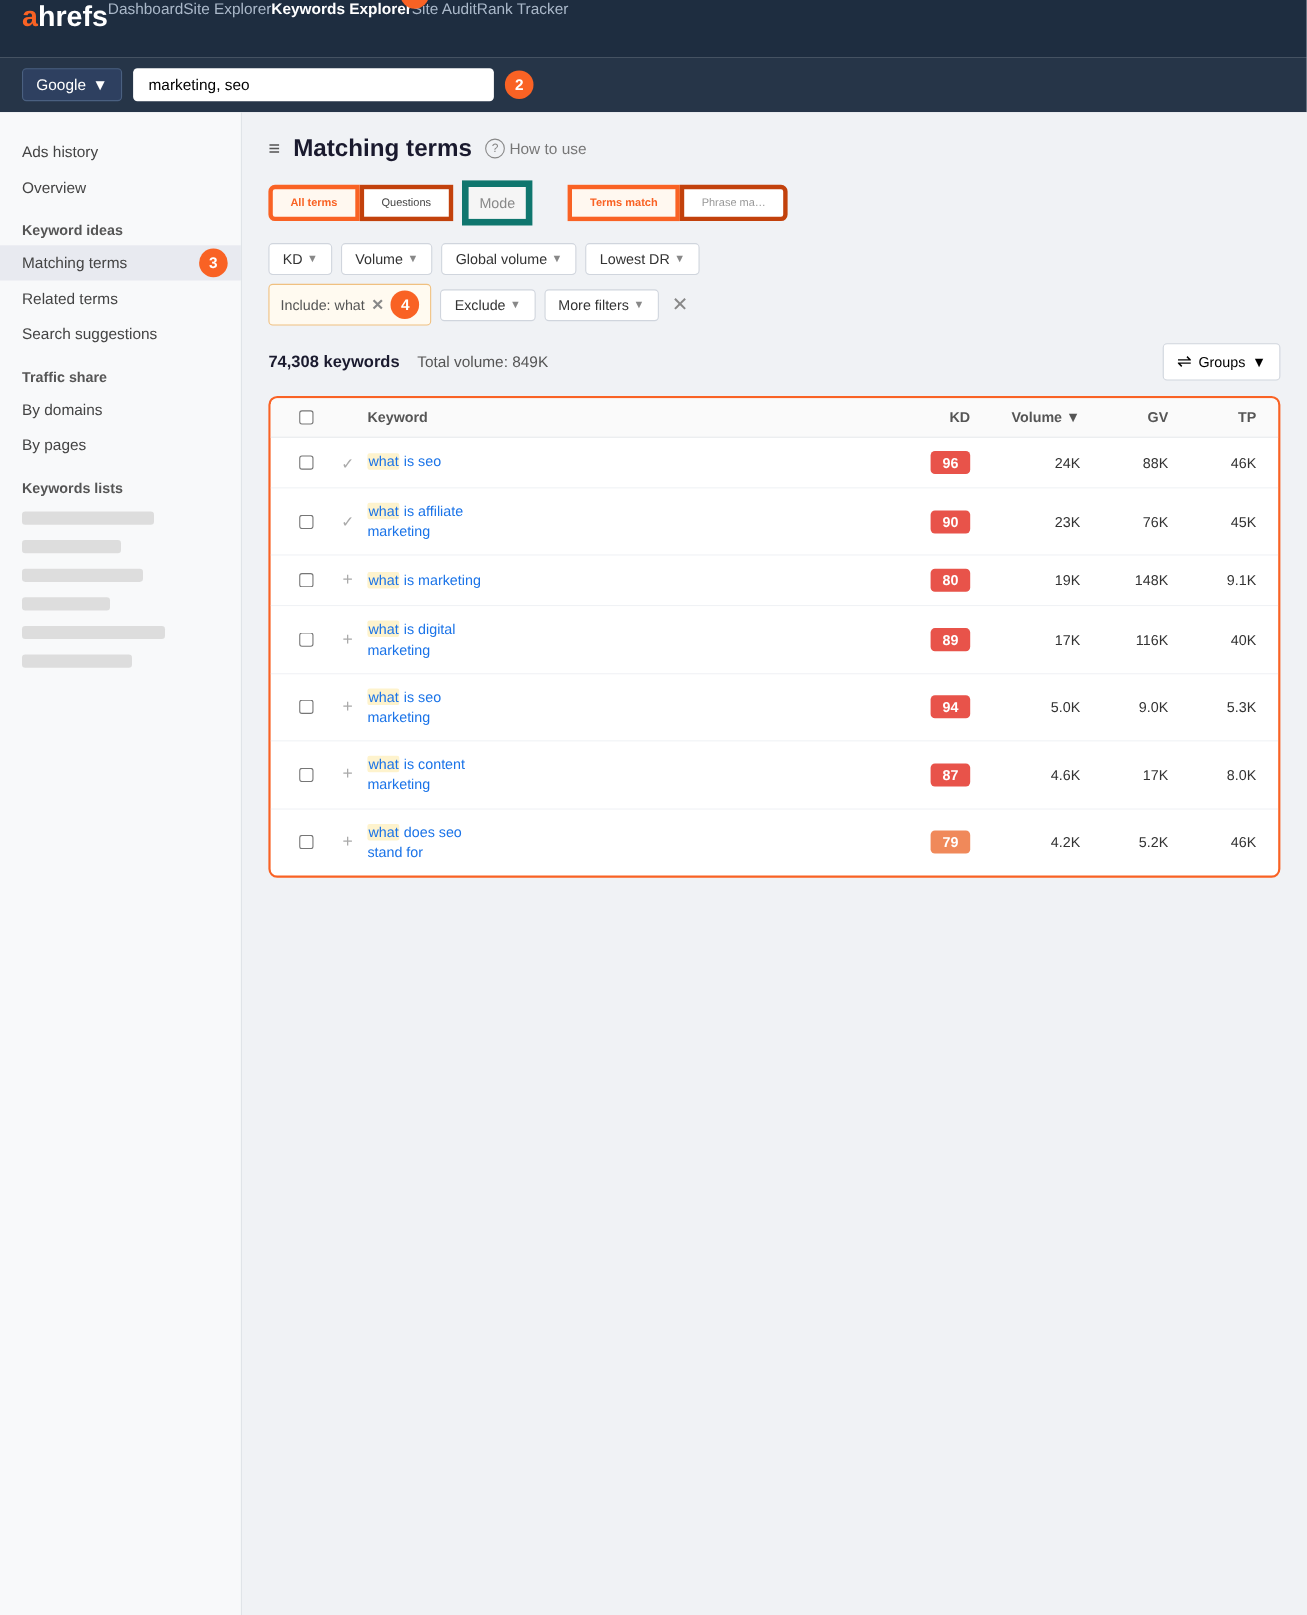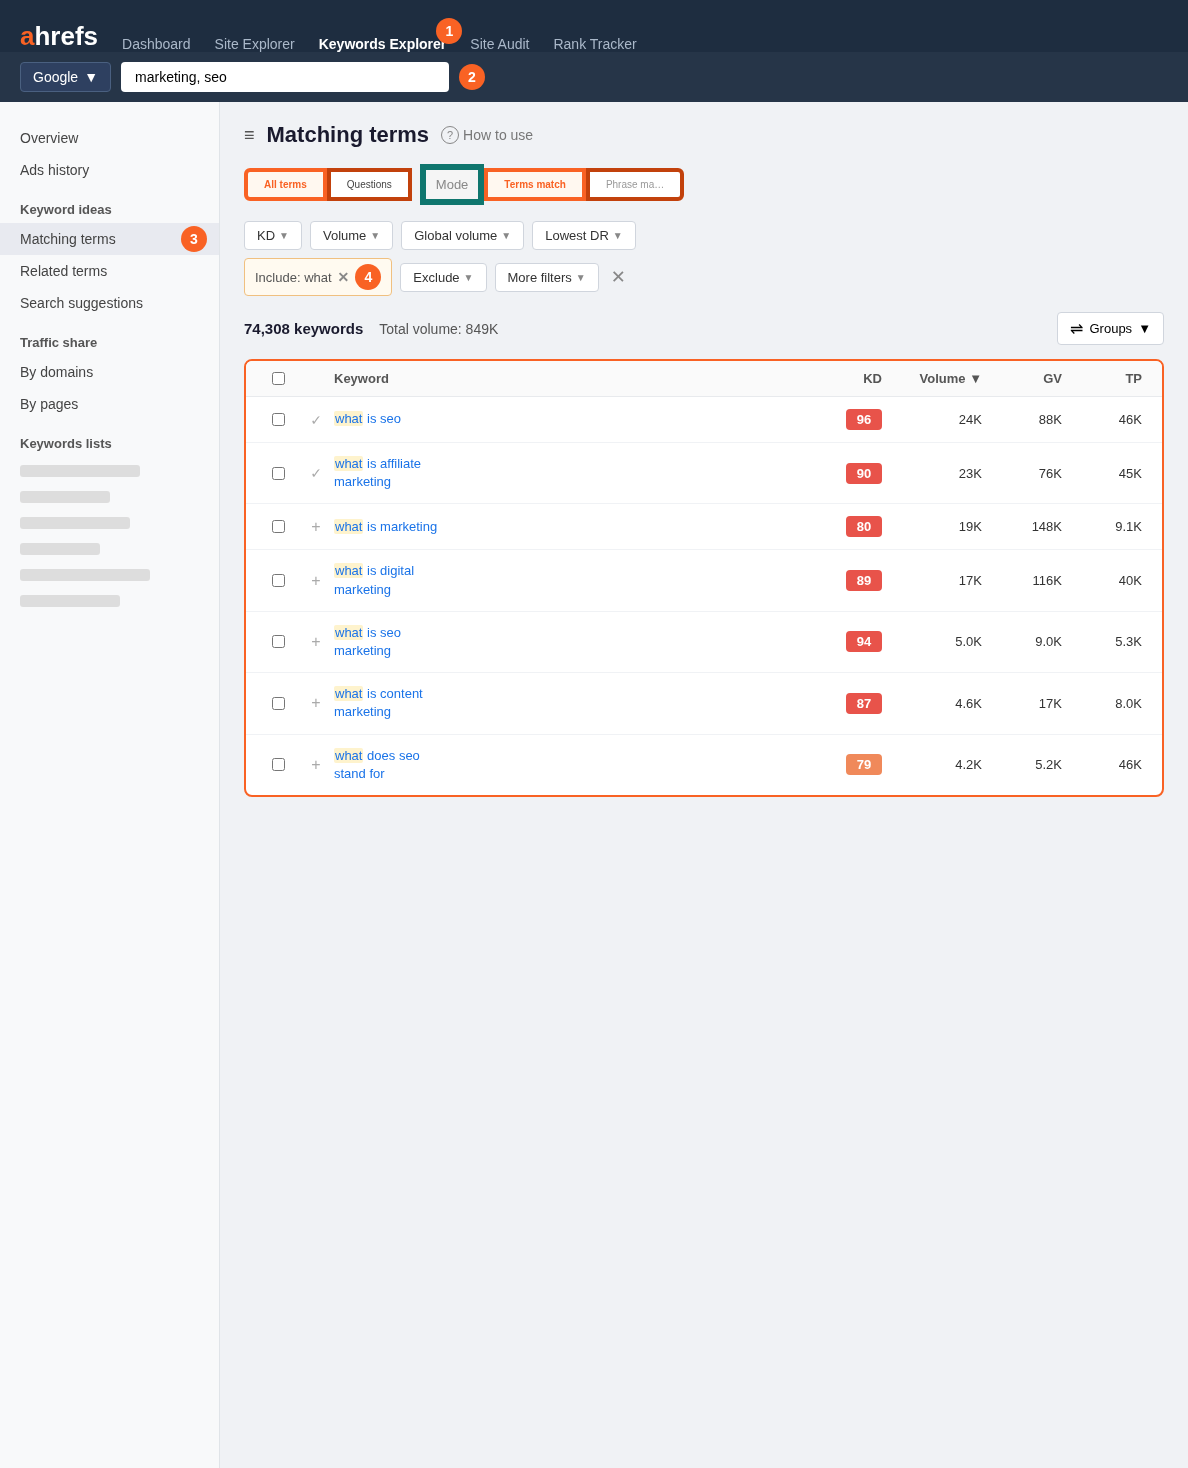--- a/index.html
+++ b/index.html
@@ -3,23 +3,22 @@
   <meta charset="utf-8">
   <style>
     * { box-sizing: border-box; margin: 0; padding: 0; }
     body { font-family: -apple-system, BlinkMacSystemFont, 'Segoe UI', sans-serif; background: #f0f2f5; font-size: 14px; color: #333; }
 
     
     .top-nav {
       background: #1e2d40;
       padding: 0 20px;
       display: flex;
-      align-items: flex-end;
+      align-items: flex-start;
       height: 52px;
-      gap: 24px;
     }
     .logo {
       font-size: 26px;
       font-weight: 900;
       color: white;
     }
     .logo span { color: #f96224; }
     .nav-link {
       color: #aab8c9;
       text-decoration: none;
@@ -150,20 +149,21 @@
       border: 6px solid #0f766e;
       background: #f5f5f5;
       margin-left: 8px;
     }
     .tab-btn.terms-match {
       background: #fff8f0;
       border-color: #f96224;
       color: #f96224;
       font-weight: 600;
       border-radius: 0;
+      margin-left: 32px;
     }
     .tab-btn.phrase-match {
       border-radius: 0 6px 6px 0;
       color: #999;
     }
 
     
     .filters-row {
       display: flex;
       align-items: center;
@@ -360,22 +360,22 @@
     <span>Google</span>
     <span>▼</span>
   </button>
   <input class="search-input" value="marketing, seo" readonly="" style="position: relative;">
   <span class="callout">2</span>
 </div>
 
 <div class="layout">
 
   <aside class="sidebar">
+    <div class="sidebar-item">Ads history</div>
     <div class="sidebar-item">Overview</div>
-    <div class="sidebar-item">Ads history</div>
 
     <div class="sidebar-section-title">Keyword ideas</div>
     <div class="sidebar-item active" style="position:relative;">
       <span>Matching terms</span>
       <span class="callout" style="position:absolute; right:12px; top:50%; transform:translateY(-50%);">3</span>
     </div>
     <div class="sidebar-item">Related terms</div>
     <div class="sidebar-item">Search suggestions</div>
 
     <div class="sidebar-section-title">Traffic share</div>

